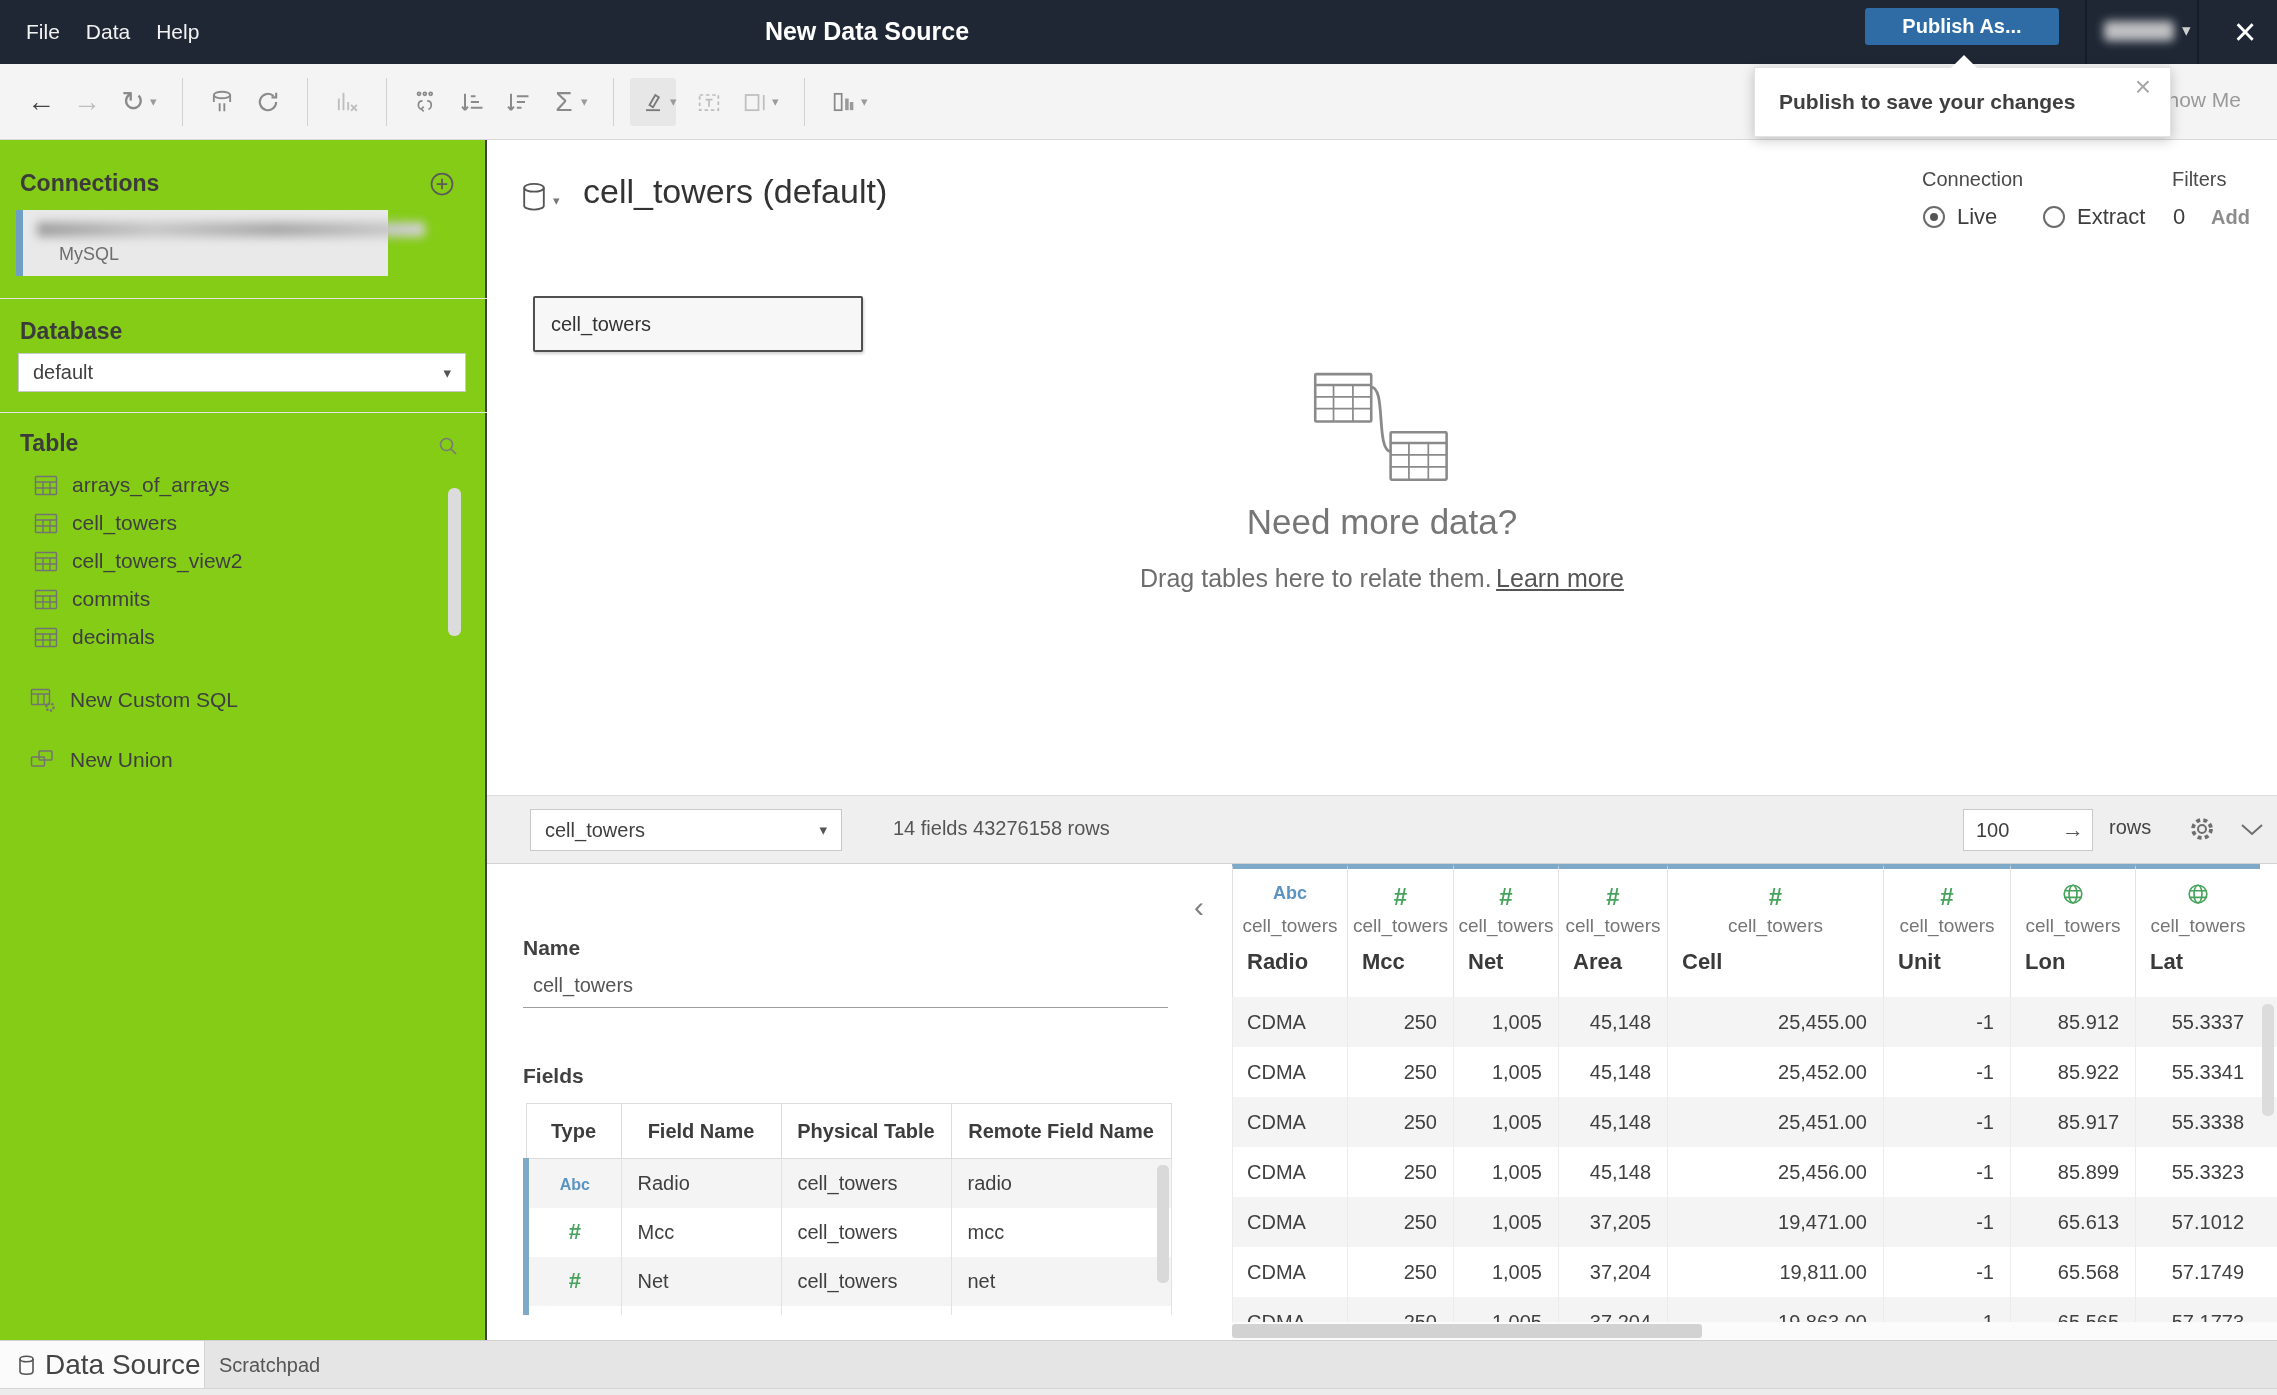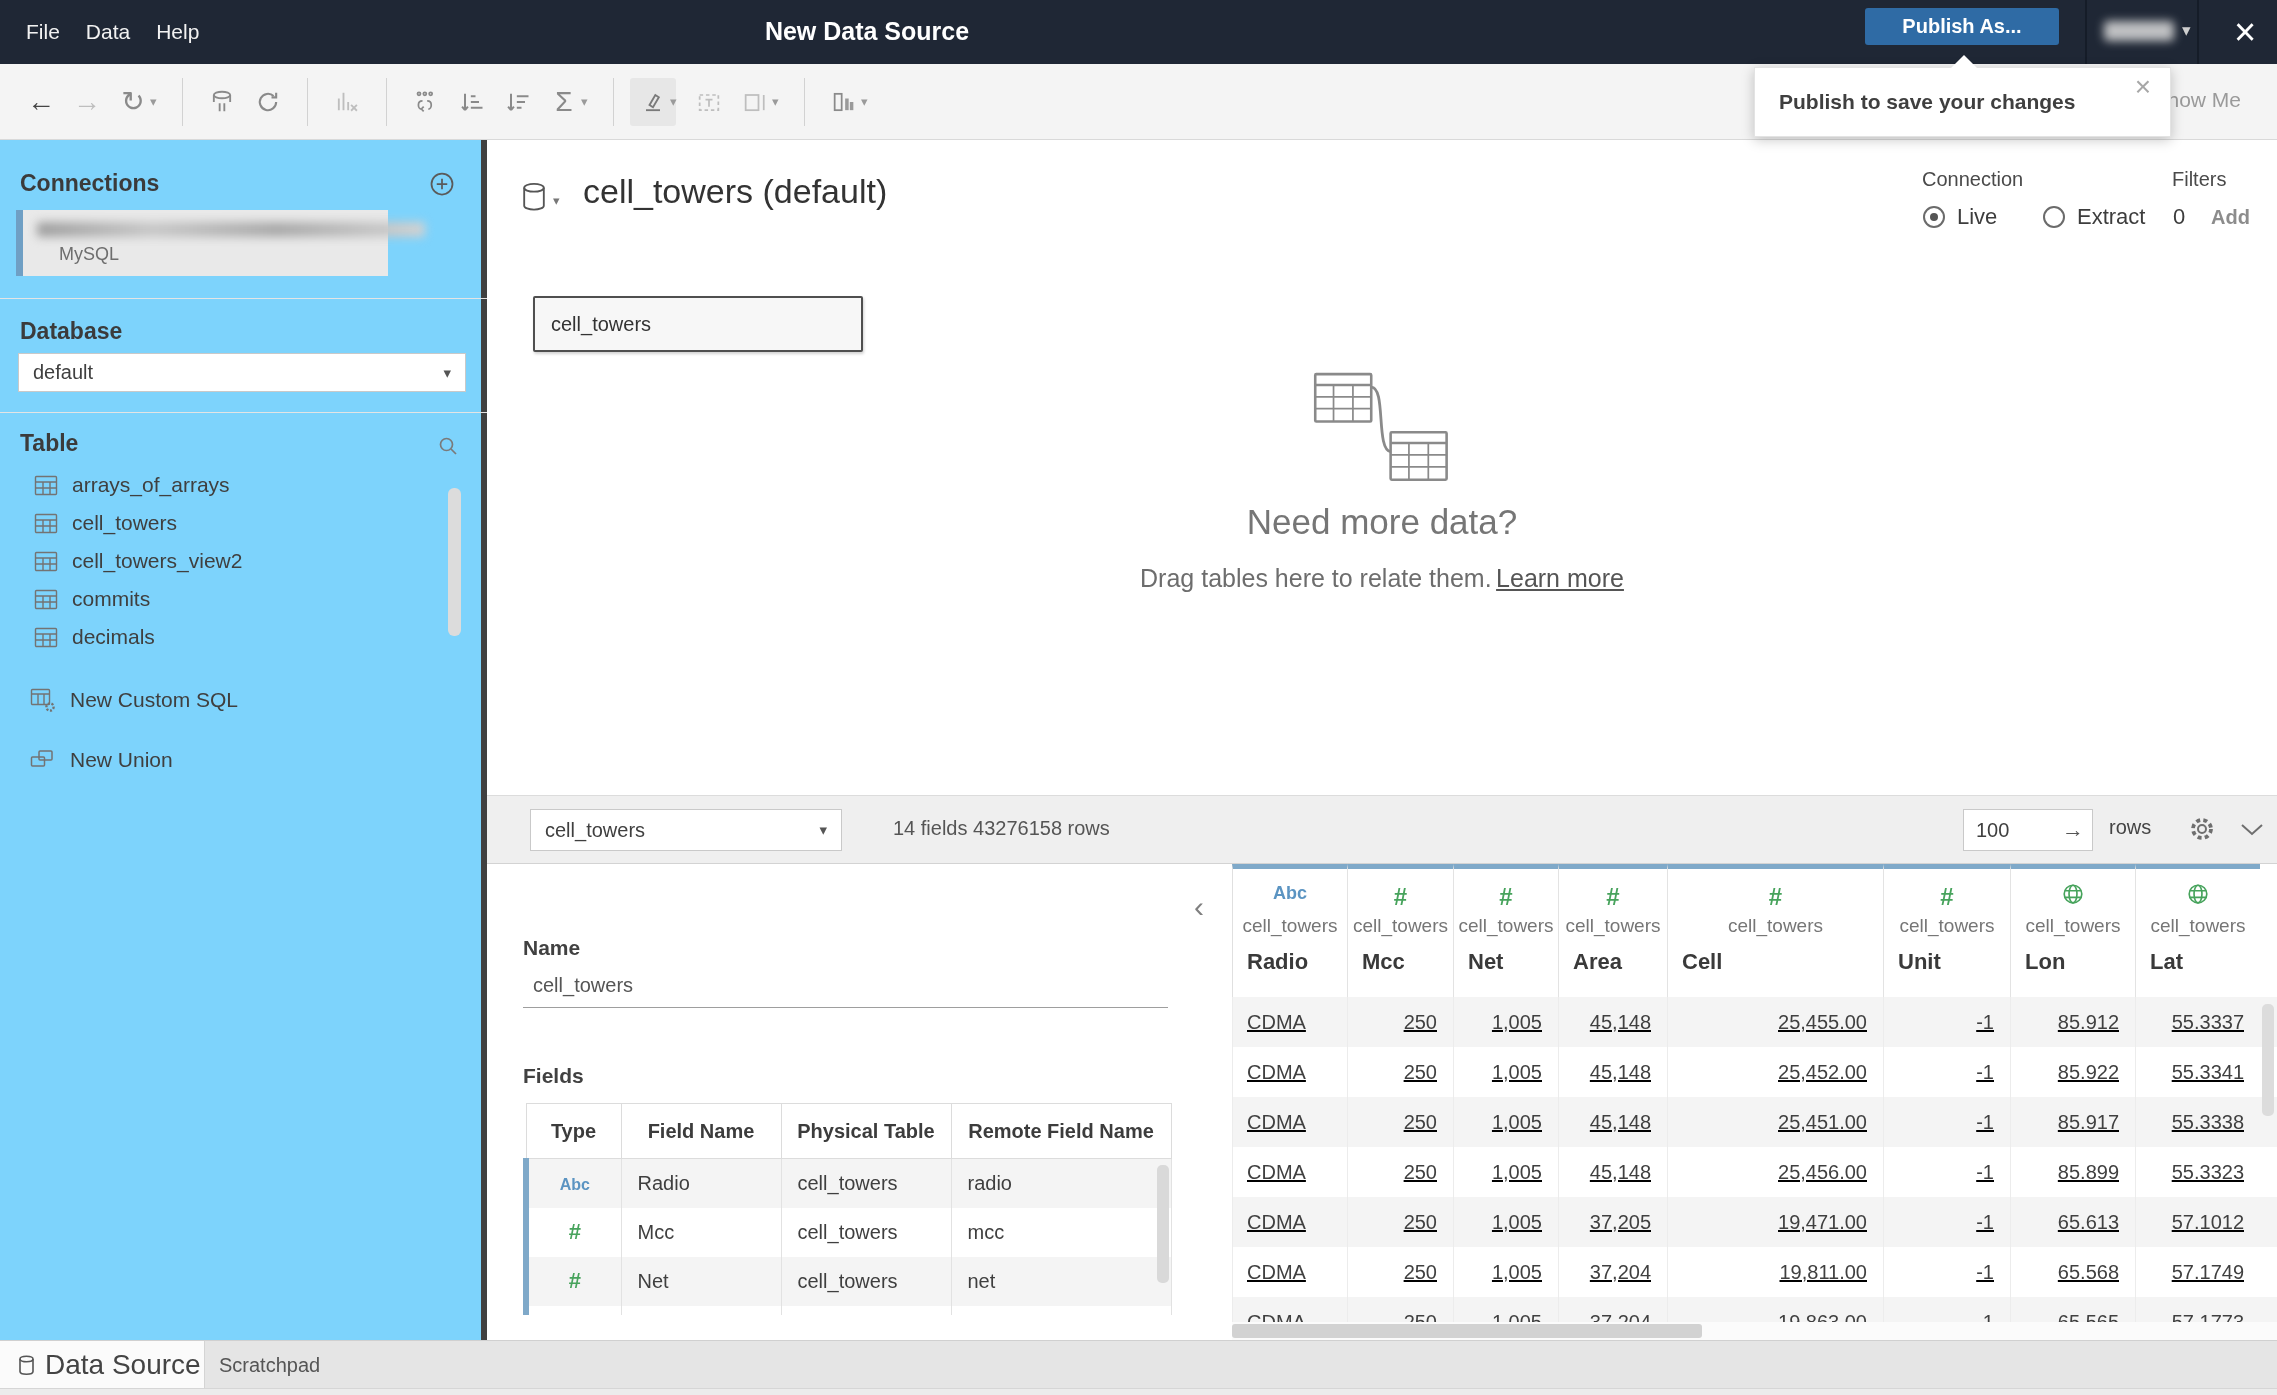--- a/index.html
+++ b/index.html
@@ -29,21 +29,21 @@
   svg.icn { display:block; }
   .showme-label { position:absolute; right:36px; top:24px; font-size:21px; color:#9a9a9a; }
 
   
   .tooltip { position:absolute; left:1754px; top:67px; width:417px; height:70px; background:#fff; border:1px solid #e3e3e3; box-shadow:0 3px 12px rgba(0,0,0,.22); z-index:60; }
   .tooltip:before { content:""; position:absolute; left:196px; top:-13px; border-left:13px solid transparent; border-right:13px solid transparent; border-bottom:13px solid #fff; }
   .tooltip-text { position:absolute; left:24px; top:22px; font-size:21px; font-weight:600; color:#3f3f3f; }
   .tooltip-close { position:absolute; right:10px; top:2px; width:34px; height:34px; color:#a7a7a7; font-size:28px; display:flex; align-items:center; justify-content:center; }
 
   
-  .sidebar { position:absolute; left:0; top:140px; width:487px; height:1200px; background:#7dd3fc; border-right:6px solid #404040; }
+  .sidebar { position:absolute; left:0; top:140px; width:487px; height:1200px; background:#84cc16; border-right:2px solid #404040; }
   .sb-h { position:absolute; left:20px; font-size:23px; font-weight:700; color:#3b3b3b; }
   .sb-divider { position:absolute; left:0; width:487px; height:1px; background:#e4e4e4; }
   .conn-item { position:absolute; left:16px; top:70px; width:372px; height:66px; background:#e9e9e9; border-left:7px solid #6f9fc4;padding-left:23px; }
   .conn-blur { position:absolute; left:14px; top:12px; width:388px; height:15px; background:linear-gradient(90deg,#9f9f9f,#c7c7c7 30%,#a9a9a9 62%,#d2d2d2); border-radius:3px; filter:blur(5px); }
   .conn-type { position:absolute; left:36px; top:34px; font-size:18px; color:#6e6e6e; }
   .dropdown { position:absolute; background:#fff; border:1px solid #c9c9c9; display:flex; align-items:center; }
   .dropdown .dd-text { margin-left:14px; font-size:20px; color:#3f3f3f; flex:1; }
   .dropdown .dd-caret { margin-right:14px; color:#555; font-size:15px; }
   .tbl-item { position:absolute; left:0; width:440px; height:38px; display:flex; align-items:center; }
   .tbl-item .lbl { font-size:21px; color:#3f3f3f; margin-left:14px; }
@@ -95,21 +95,21 @@
   
   .grid { position:absolute; left:1232px; top:864px; width:1045px; height:476px; background:#fff; overflow:hidden; }
   .ghead { display:flex; height:133px; }
   .gcol { border-top:5px solid #7fa9c9; border-left:1px solid #e3e3e3; background:#fff; padding-top:14px; }
   .gcol:first-child { border-left:1px solid #e0e0e0; }
   .g-icon { height:28px; text-align:center; }
   .g-icon .abc { color:#5b94c2; font-size:18px; font-weight:600; }
   .g-icon .num { color:#47a35c; font-size:24px; font-weight:600; }
   .g-table { text-align:center; font-size:19px; color:#767676; margin-top:4px; }
   .g-name { font-size:22px; font-weight:700; color:#3a3a3a; margin:12px 0 0 14px; }
-  .grow { display:flex; height:50px;text-decoration:underline; }
+  .grow { display:flex; height:50px; }
   .grow.grey { background:#f4f4f4; }
   .gcell { font-size:20px; color:#404040; line-height:50px; border-left:1px solid #ececec; overflow:hidden; white-space:nowrap; }
   .gcell.txt { padding-left:14px; }
   .gcell.num { text-align:right; padding-right:16px; }
   .gc0{width:115px}.gc1{width:106px}.gc2{width:105px}.gc3{width:109px}.gc4{width:216px}.gc5{width:127px}.gc6{width:125px}.gc7{width:125px}
   .grid-vscroll { position:absolute; right:3px; top:140px; width:12px; height:112px; background:#dcdcdc; border-radius:5px; }
   .grid-hscroll { position:absolute; left:0; top:458px; width:1045px; height:18px; background:#fbfbfb; }
   .grid-hthumb { position:absolute; left:0; top:2px; width:470px; height:14px; background:#d2d2d2; border-radius:3px; }
 
   

